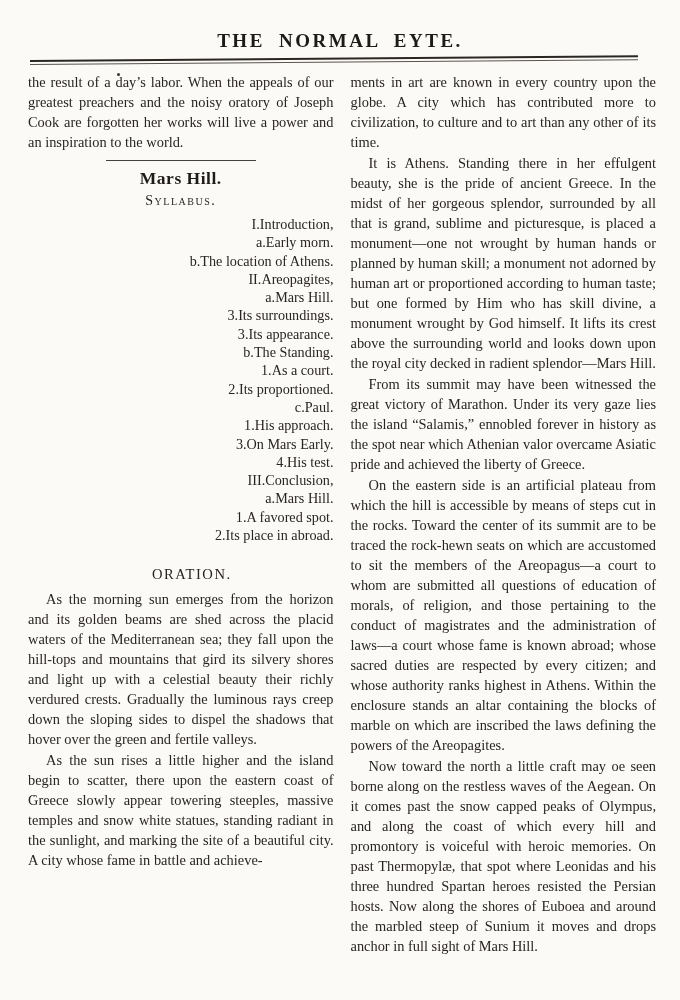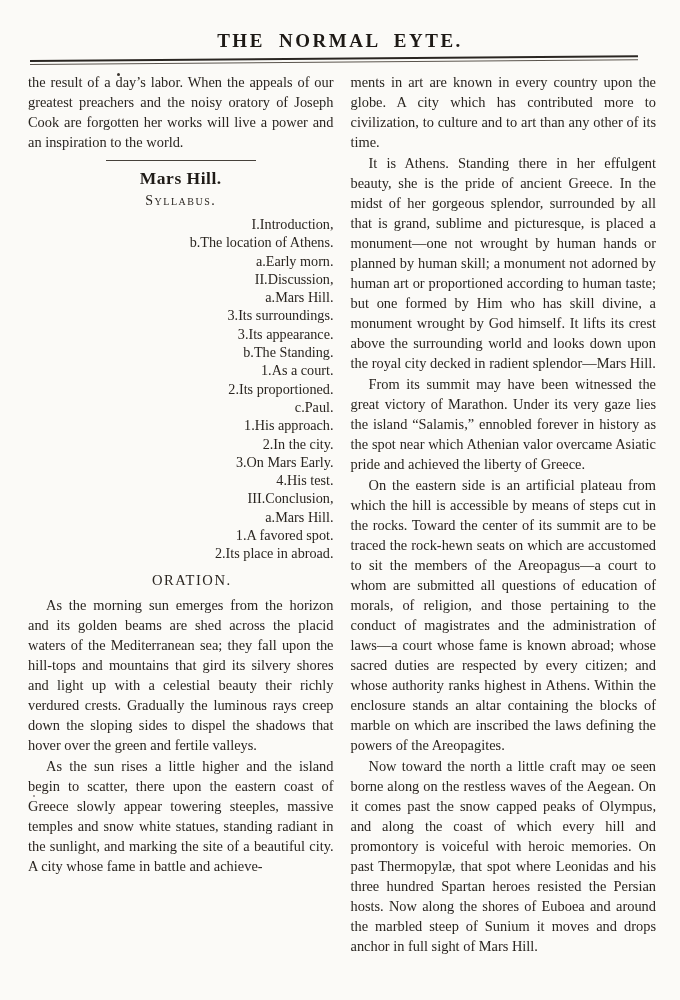--- a/index.html
+++ b/index.html
@@ -80,21 +80,21 @@
   .o-row.lvl-1 .o-label { width:34px; }
   .o-row.lvl-2 { padding-left:77px; }
   .o-row.lvl-2 .o-label { width:24px; }
   .o-row.lvl-3 { padding-left:95px; }
   .o-row.lvl-3 .o-label { width:25px; }
   .oration-heading {
     text-align:center;
     font-weight:normal;
     font-size:14.6px;
     letter-spacing:1.5px;
-    margin:7px 0 5px;
+    margin:20px 0 5px;
     padding-left:22px;
   }
   .speck {
     position:absolute;
     background:#3a342e;
     border-radius:50%;
   }
   .speck.s1 { left:117px; top:73px; width:3px; height:3px; }
   .speck.s2 { left:33px;  top:795px; width:2px; height:2px; opacity:.6; }
 </style>
@@ -124,29 +124,29 @@
       <h2 class="article-title">Mars Hill.</h2>
       <h3 class="article-subtitle">Syllabus.</h3>
 
       <div class="outline">
 
           <div class="o-row lvl-1">
             <span class="o-label">I.</span><span class="o-text">Introduction,</span>
           </div>
 
           <div class="o-row lvl-2">
+            <span class="o-label">a.</span><span class="o-text">Early morn.</span>
+          </div>
+
+          <div class="o-row lvl-2">
             <span class="o-label">b.</span><span class="o-text">The location of Athens.</span>
           </div>
 
-          <div class="o-row lvl-2">
-            <span class="o-label">a.</span><span class="o-text">Early morn.</span>
-          </div>
-
           <div class="o-row lvl-1">
-            <span class="o-label">II.</span><span class="o-text">Discussion,</span>
+            <span class="o-label">II.</span><span class="o-text">Areopagites,</span>
           </div>
 
           <div class="o-row lvl-2">
             <span class="o-label">a.</span><span class="o-text">Mars Hill.</span>
           </div>
 
 
           <div class="o-row lvl-3">
             <span class="o-label">3.</span><span class="o-text">Its surroundings.</span>
           </div>
@@ -168,23 +168,20 @@
           </div>
 
           <div class="o-row lvl-2">
             <span class="o-label">c.</span><span class="o-text">Paul.</span>
           </div>
 
           <div class="o-row lvl-3">
             <span class="o-label">1.</span><span class="o-text">His approach.</span>
           </div>
 
-          <div class="o-row lvl-3">
-            <span class="o-label">2.</span><span class="o-text">In the city.</span>
-          </div>
 
           <div class="o-row lvl-3">
             <span class="o-label">3.</span><span class="o-text">On Mars Early.</span>
           </div>
 
           <div class="o-row lvl-3">
             <span class="o-label">4.</span><span class="o-text">His test.</span>
           </div>
 
           <div class="o-row lvl-1">

